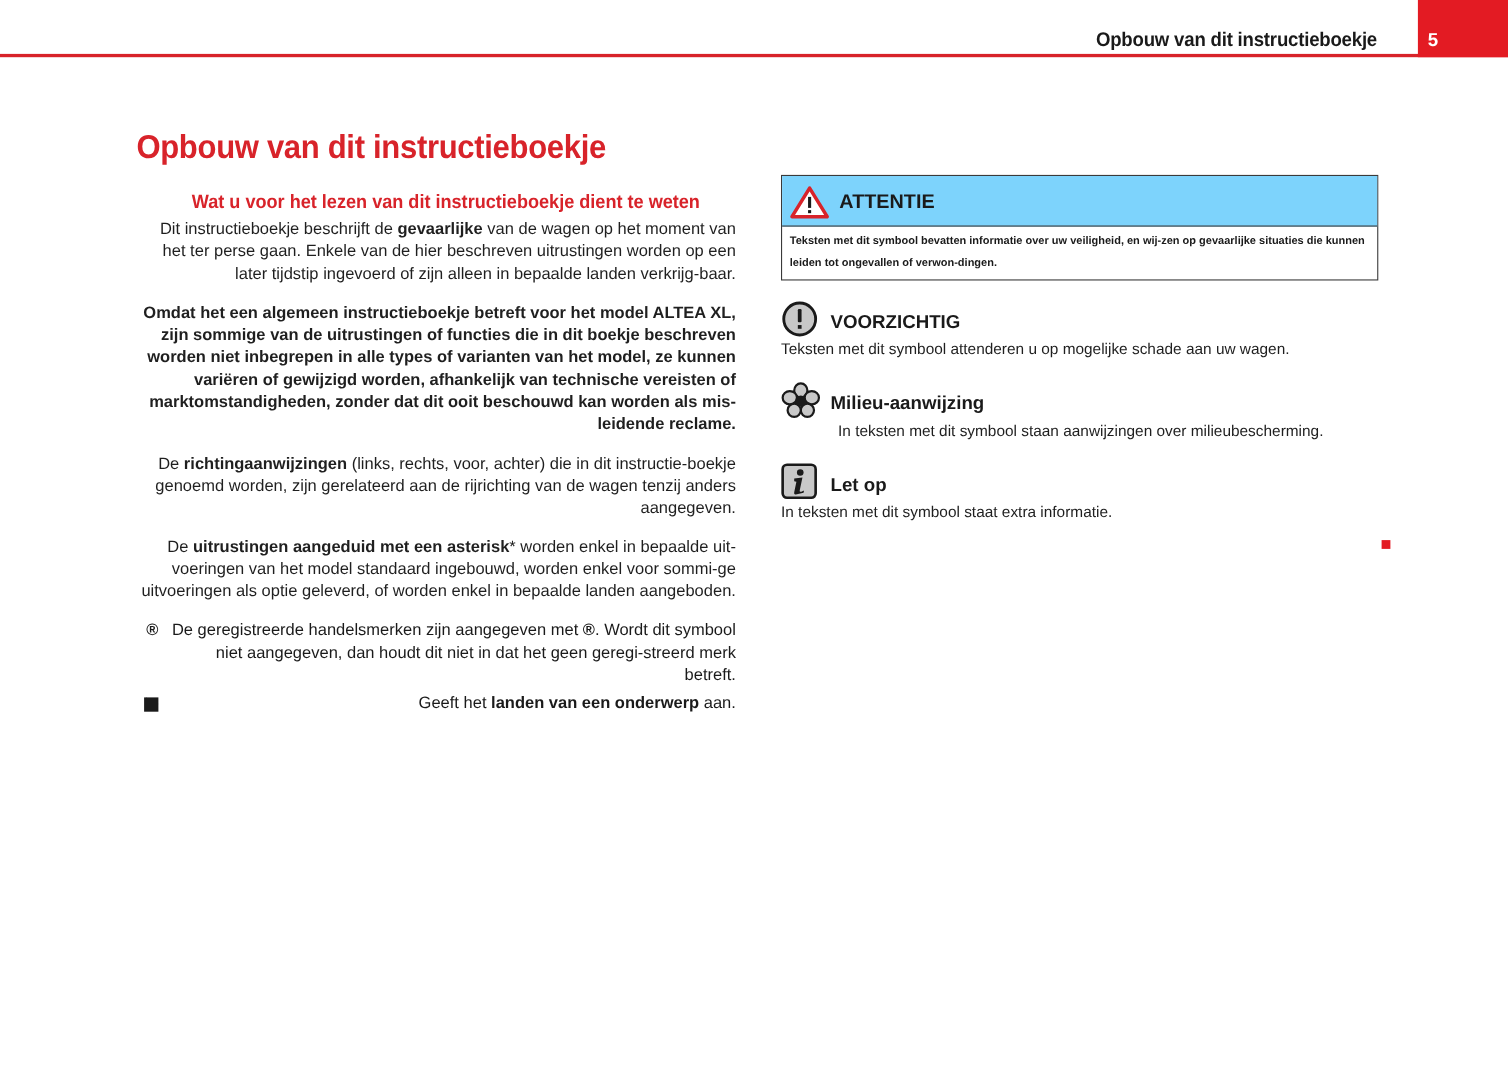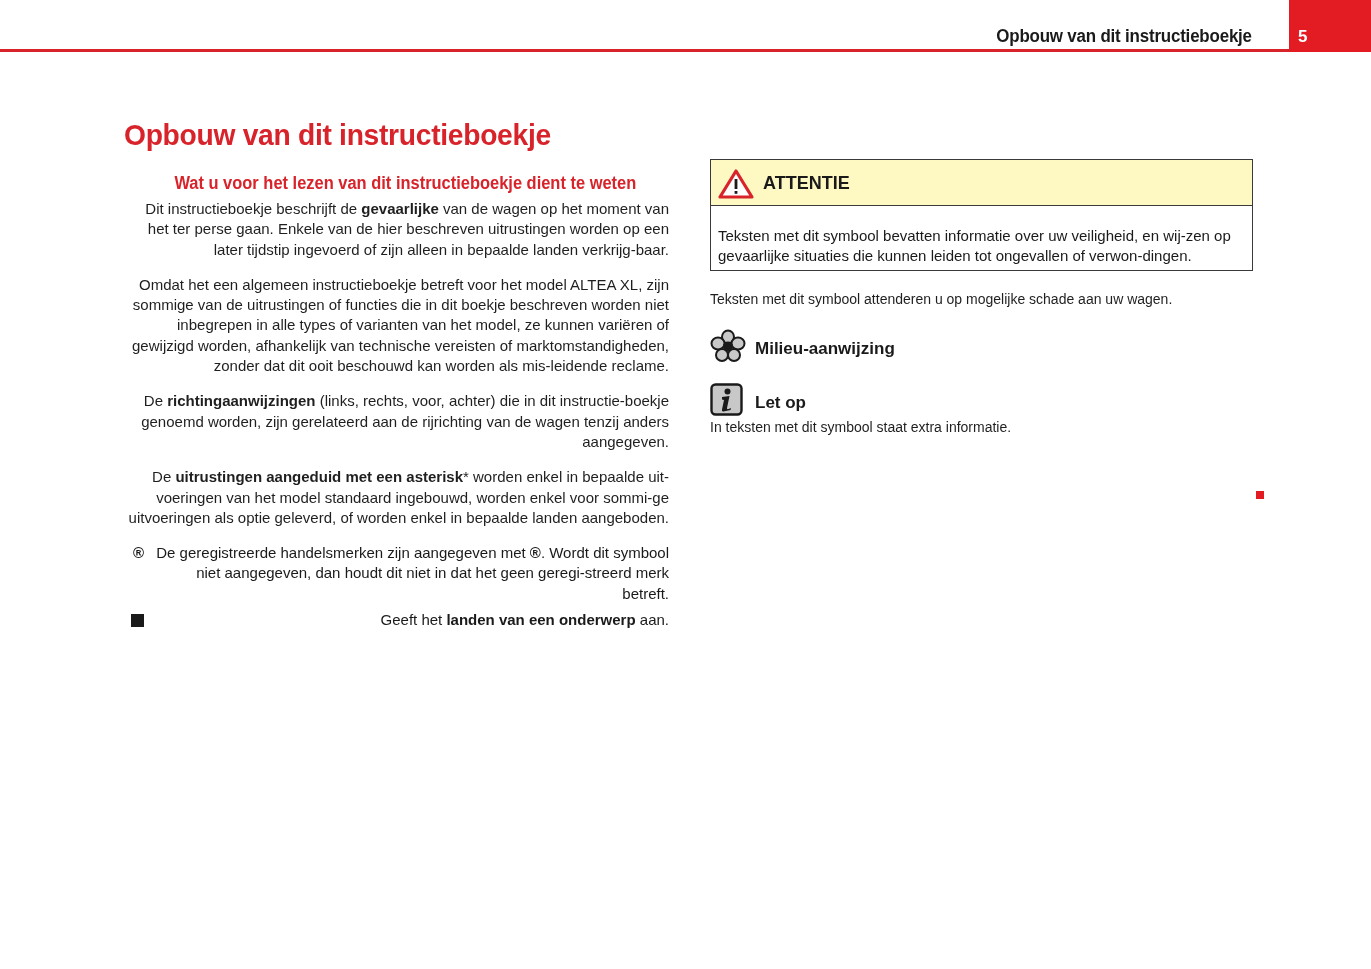--- a/index.html
+++ b/index.html
@@ -32,41 +32,41 @@
     .col-right { position: absolute; left: 710px; top: 159px; width: 545px; }
     .section-heading {
       font-family: "Liberation Sans", sans-serif;
       font-size: 17.5px; font-weight: bold; color: #d8232a; margin: 0 0 5px 0; white-space: nowrap;
       transform: scaleX(0.94); transform-origin: left center; height: 22px; line-height: 22px;
     }
     p.body {
       font-family: "Liberation Sans", sans-serif;
       margin: 0 0 15px 0; font-size: 15px; line-height: 20.3px; color: #1f1f1f;
     }
-    p.body.bold { font-weight: normal; }
+    p.body.bold { font-weight: bold; }
     .legend-list { margin: 0; padding: 0; list-style: none; font-family: "Liberation Sans", sans-serif; }
     .legend-list li { position: relative; padding-left: 32px; font-size: 15px; line-height: 20.3px; margin-bottom: 6px; }
     .legend-list .sym {
       position: absolute; left: 0; top: 0; width: 20px; font-weight: bold; font-size: 15px;
     }
     .sym-square { display: inline-block; width: 13px; height: 13px; background: #1a1a1a; margin-top: 4px; }
     .sym-triangle {
       display: inline-block; width: 0; height: 0; margin-top: 4px;
       border-top: 6px solid transparent; border-bottom: 6px solid transparent; border-left: 11px solid #1a1a1a;
     }
     .attn-box { border: 1.5px solid #3a3a3a; width: 541px; font-family: "Liberation Sans", sans-serif; }
     .attn-head {
-      background: #fef9c3; height: 45px; border-bottom: 1.5px solid #3a3a3a; position: relative;
+      background: #7dd3fc; height: 45px; border-bottom: 1.5px solid #3a3a3a; position: relative;
     }
     .attn-head svg { position: absolute; left: 6px; top: 8px; }
     .attn-title {
       position: absolute; left: 52px; top: 13px; font-size: 18px; font-weight: bold; color: #1a1a1a;
     }
     .attn-body {
-      padding: 20px 7px 3px 7px; font-size: 15px; font-weight: normal; line-height: 20.3px;
+      padding: 4px 7px 3px 7px; font-size: 10px; font-weight: bold; line-height: 20.3px;
     }
     .note { margin-top: 18px; font-family: "Liberation Sans", sans-serif; }
     .note-head { position: relative; height: 34px; }
     .note-head svg { position: absolute; left: 0; top: 0; }
     .note-title {
       position: absolute; left: 45px; top: 10px; font-size: 17px; font-weight: bold; color: #1a1a1a;
     }
     .note-text { font-size: 14px; line-height: 20.3px; color: #1f1f1f; margin-top: 0; }
     .end-marker {
       position: absolute; left: 1256px; top: 491px; width: 8px; height: 8px; background: #e31b23;
@@ -124,37 +124,46 @@
         <path d="M19 3 L35 29 L3 29 Z" fill="#ffffff" stroke="#d8232a" stroke-width="3.2" stroke-linejoin="round"></path>
         <rect x="17.6" y="11" width="2.8" height="10" fill="#1a1a1a"></rect>
         <rect x="17.6" y="23" width="2.8" height="2.8" fill="#1a1a1a"></rect>
       </svg>
       <span class="attn-title">ATTENTIE</span>
     </div>
     <div class="attn-body">Teksten met dit symbool bevatten informatie over uw veiligheid, en wij-zen op gevaarlijke situaties die kunnen leiden tot ongevallen of verwon-dingen.</div>
   </div>
 
   <div class="note" style="margin-top:18px;">
+    <div class="note-head">
+      <svg width="34" height="34" viewBox="0 0 34 34">
+        <circle cx="17" cy="17" r="14.5" fill="#c8c8c8" stroke="#1a1a1a" stroke-width="2.6"></circle>
+        <rect x="15.3" y="8" width="3.4" height="12" rx="1" fill="#1a1a1a"></rect>
+        <rect x="15.3" y="22.5" width="3.4" height="3.4" fill="#1a1a1a"></rect>
+      </svg>
+      <span class="note-title">VOORZICHTIG</span>
+    </div>
     <div class="note-text">Teksten met dit symbool attenderen u op mogelijke schade aan uw wagen.</div>
   </div>
 
   <div class="note" style="margin-top:20px;text-align:center;">
     <div class="note-head">
       <svg width="36" height="34" viewBox="0 0 36 34">
         <g fill="#c8c8c8" stroke="#1a1a1a" stroke-width="2">
           <ellipse cx="18" cy="8" rx="6" ry="6.5"></ellipse>
           <ellipse cx="28" cy="14.5" rx="6.5" ry="6"></ellipse>
           <ellipse cx="24" cy="26" rx="6" ry="6"></ellipse>
           <ellipse cx="12" cy="26" rx="6" ry="6"></ellipse>
           <ellipse cx="8" cy="14.5" rx="6.5" ry="6"></ellipse>
         </g>
         <circle cx="18" cy="17.5" r="5" fill="#1a1a1a"></circle>
       </svg>
       <span class="note-title">Milieu-aanwijzing</span>
     </div>
+    <div class="note-text">In teksten met dit symbool staan aanwijzingen over milieubescherming.</div>
   </div>
 
   <div class="note" style="margin-top:20px;">
     <div class="note-head">
       <svg width="34" height="34" viewBox="0 0 34 34">
         <rect x="1.5" y="1.5" width="30" height="30" rx="4" fill="#c8c8c8" stroke="#1a1a1a" stroke-width="2.4"></rect>
         <circle cx="17.5" cy="8.5" r="3" fill="#1a1a1a"></circle>
         <path d="M12 14 L19.5 13 L17 25 Q16.7 26.5 18.5 26 L21 25 L20.5 27 L13.5 28.5 Q11.5 28.8 12 26.5 L14 17 L12 16.5 Z" fill="#1a1a1a"></path>
       </svg>
       <span class="note-title">Let op</span>

